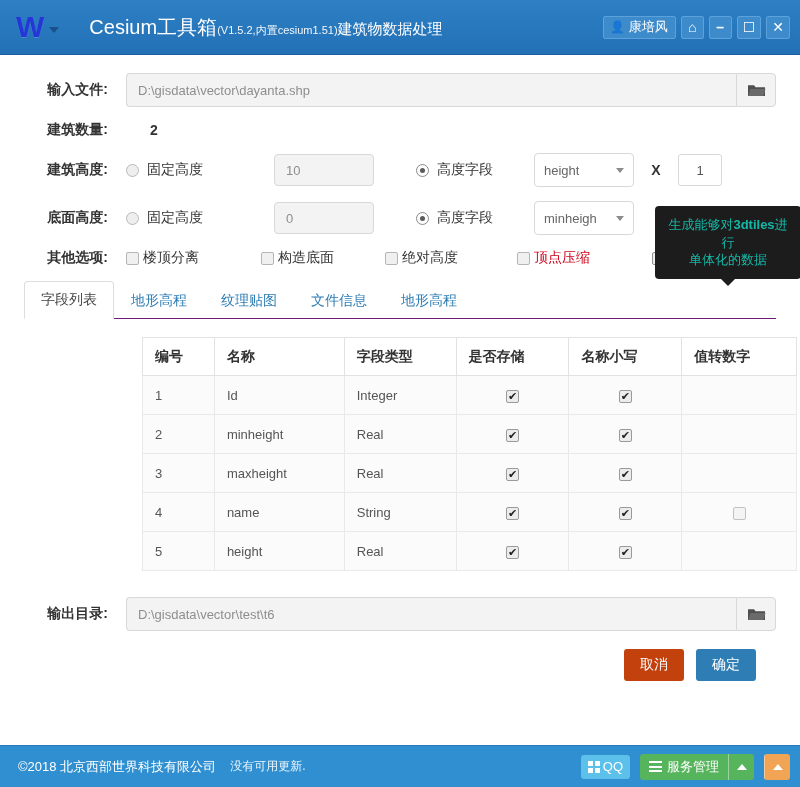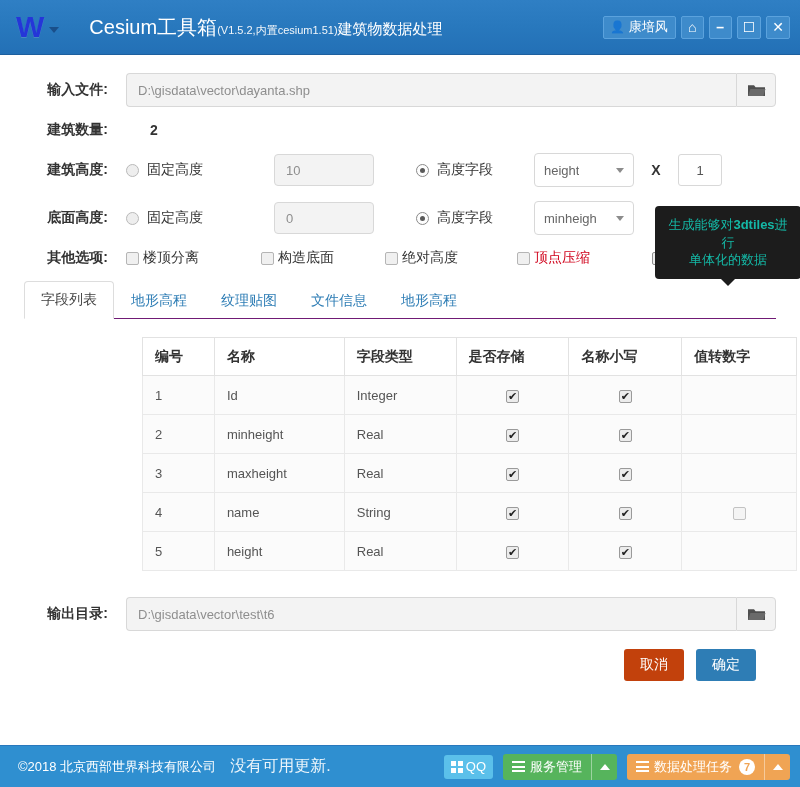--- a/index.html
+++ b/index.html
@@ -299,21 +299,21 @@
     background: #2f8fd0;
     border-top: 1px solid #2878bd;
     display: flex; align-items: center;
     padding: 0 10px 0 18px;
     gap: 14px;
     flex: none;
     color: #ffffff;
     font-size: 13px;
   }
   .copyright { font-size: 13px; color:#ffffff; white-space: nowrap;}
-  .upd-msg { font-size: 16px; color:#eef6fb; white-space: nowrap;}
+  .upd-msg { font-size: 12px; color:#eef6fb; white-space: nowrap;}
   .sb-right { margin-left:auto; display:flex; align-items:center; gap: 10px;}
   .qq-btn {
     background: #5bc0ea; color:#ffffff;
     height: 24px; border-radius: 3px;
     display:flex;align-items:center;gap:3px;
     padding: 0 7px; font-size: 13px; cursor:pointer;
   }
   .qr-ico {
     width: 12px; height: 12px;
     background:
@@ -576,25 +576,20 @@
       <div class="split-btn green">
         <div class="split-main">
           <span class="list-ico"></span>
           <span>服务管理</span>
         </div>
         <div class="split-arrow">
           <span class="arrow-up"></span>
         </div>
       </div>
       <div class="split-btn orange">
-        <div class="split-main">
-          <span class="list-ico"></span>
-          <span>数据处理任务</span>
-          <span class="badge">7</span>
-        </div>
         <div class="split-arrow">
           <span class="arrow-up"></span>
         </div>
       </div>
     </div>
   </div>
 
 </div>
 
 </body></html>

